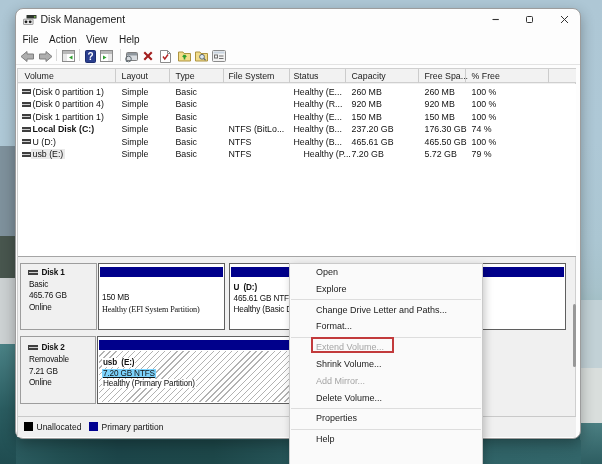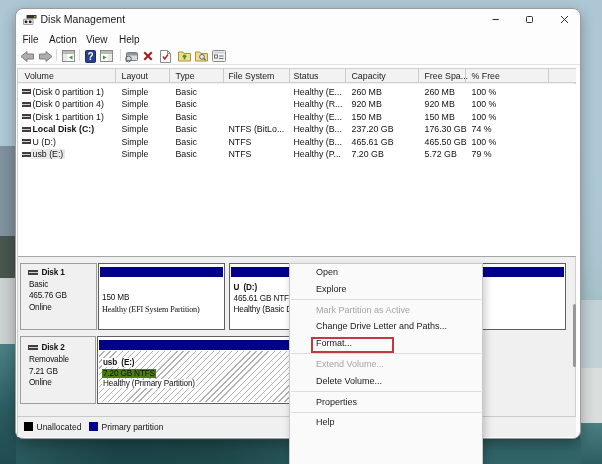--- a/index.html
+++ b/index.html
@@ -234,21 +234,21 @@
             <span style="left:454px;">100 %</span>
         </div>
         <div class="row" style="top:63.5px;">
           <div class="vicon">
               <div class="b1"></div>
             </div>
           <span style="left:15px;background:#e9e9e9;padding:0 2px;margin-left:-2px;">usb (E:)</span>
             <span style="left:104px;">Simple</span>
             <span style="left:158px;">Basic</span>
             <span style="left:211px;">NTFS</span>
-            <span style="left:276px;">Healthy (P...</span>
+            <span style="left:286px;">Healthy (P...</span>
             <span style="left:334px;">7.20 GB</span>
             <span style="left:407px;">5.72 GB</span>
             <span style="left:454px;">79 %</span>
         </div>
       </div>
 
       <div class="dlabel" style="left:2.4px;top:194px;width:77.3px;height:66.5px;">
         <div class="dicon" style="left:7.5px;top:6px;">
             <div class="b1"></div>
           </div>
@@ -275,43 +275,44 @@
           </div>
         <div class="dl" style="left:20.5px;top:5.5px;font-weight:bold;">Disk 2</div>
         <div class="dl" style="left:8px;top:18px;">Removable</div>
         <div class="dl" style="left:8px;top:29.5px;">7.21 GB</div>
         <div class="dl" style="left:8px;top:41px;">Online</div>
       </div>
       <div class="part" style="left:79.5px;top:267px;width:383px;height:68px;">
         <div class="pband"></div>
         <div style="position:absolute;left:1px;right:1px;top:14px;bottom:1px;background:repeating-linear-gradient(135deg,#ffffff 0px,#ffffff 3.4px,#b2b2b2 3.4px,#b2b2b2 4.3px);"></div>
         <div class="ptxt" style="left:4px;top:20.8px;font-weight:bold;background:#fff;padding:0 1px;">usb&nbsp;&nbsp;(E:)</div>
-        <div class="ptxt" style="left:4px;top:31.6px;background:#4d7c0f;padding:0 1px;">7.20 GB NTFS</div>
+        <div class="ptxt" style="left:4px;top:31.6px;background:#7dd3fc;padding:0 1px;text-decoration:underline;">7.20 GB NTFS</div>
         <div class="ptxt" style="left:4px;top:42.3px;background:#fff;padding:0 1px;">Healthy (Primary Partition)</div>
       </div>
 
       <div id="legend">
         <div class="lsq" style="left:6px;background:#000;"></div>
         <div class="ltxt" style="left:19px;">Unallocated</div>
         <div class="lsq" style="left:71px;background:#000090;"></div>
         <div class="ltxt" style="left:84px;">Primary partition</div>
       </div>
     </div>
     <div id="vthumb"></div>
   </div>
 
   <div id="cmenu">
     <div class="mi">Open</div>
     <div class="mi">Explore</div>
     <div class="msep"></div>
-    <div class="mi dis">Mark Partition as Active</div>
     <div class="mi">Change Drive Letter and Paths...</div>
     <div class="mi">Format...</div>
     <div class="msep"></div>
     <div class="mi dis">Extend Volume...</div>
+    <div class="mi">Shrink Volume...</div>
+    <div class="mi dis">Add Mirror...</div>
     <div class="mi">Delete Volume...</div>
     <div class="msep"></div>
     <div class="mi">Properties</div>
     <div class="msep"></div>
     <div class="mi">Help</div>
   </div>
   <div id="redbox"></div>
 </div>
 
 </body></html>

